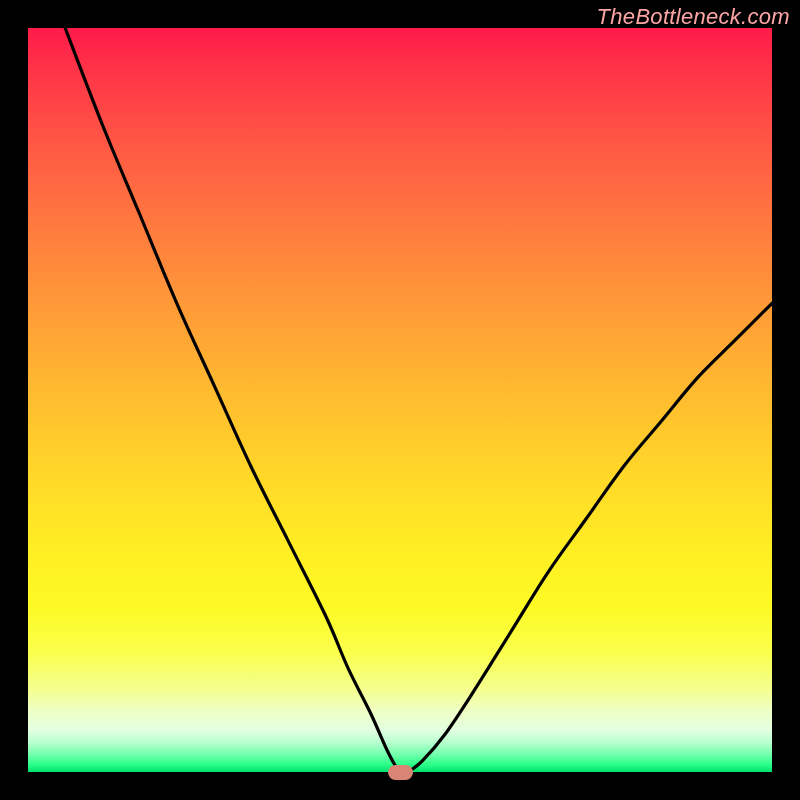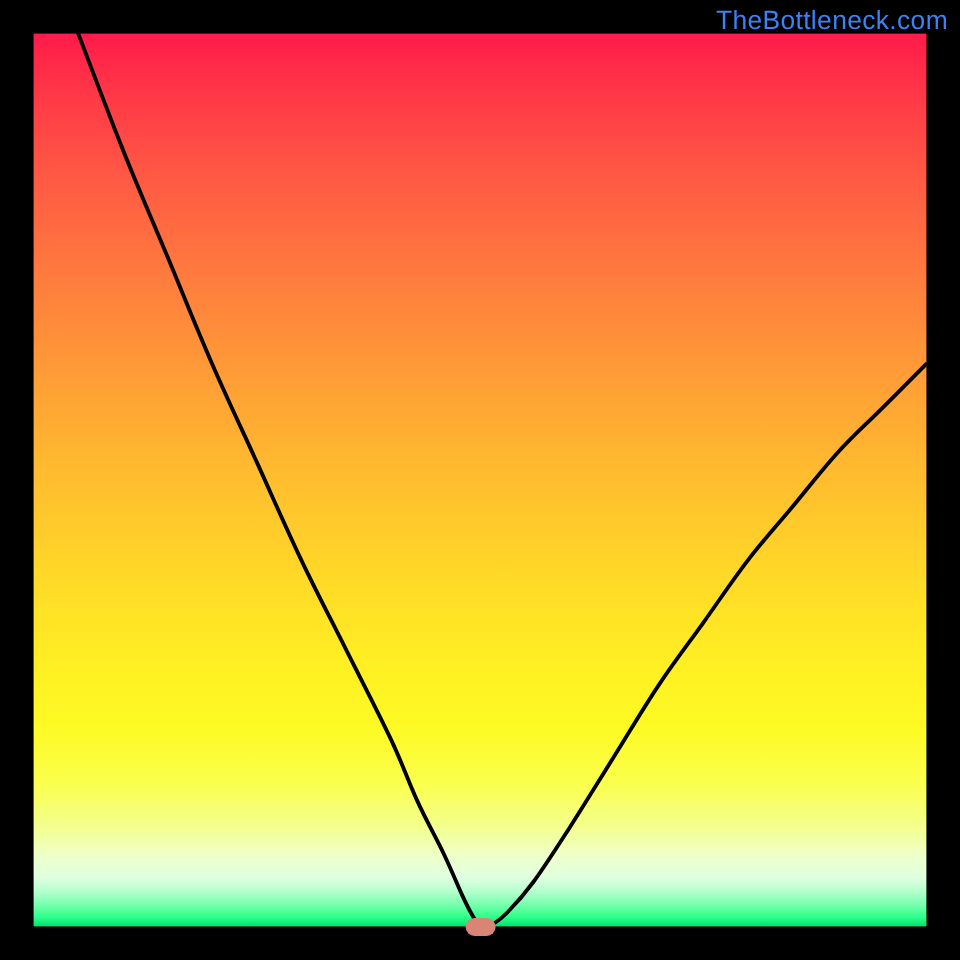--- a/index.html
+++ b/index.html
@@ -42,25 +42,26 @@
       #b8ffcf 96%,
       #7affb0 97.5%,
       #2bff88 99%,
       #00e170 100%
     );
   }
   .watermark {
     position: absolute;
     top: 4px;
     right: 10px;
-    color: #3b82f6;
+    color: #fca5a5;
     font-size: 22px;
     font-weight: 500;
     letter-spacing: 0.3px;
     user-select: none;
+    font-style: italic;
   }
   svg.curve {
     position: absolute;
     left: 0;
     top: 0;
     width: 744px;
     height: 744px;
     overflow: visible;
   }
   .marker {

